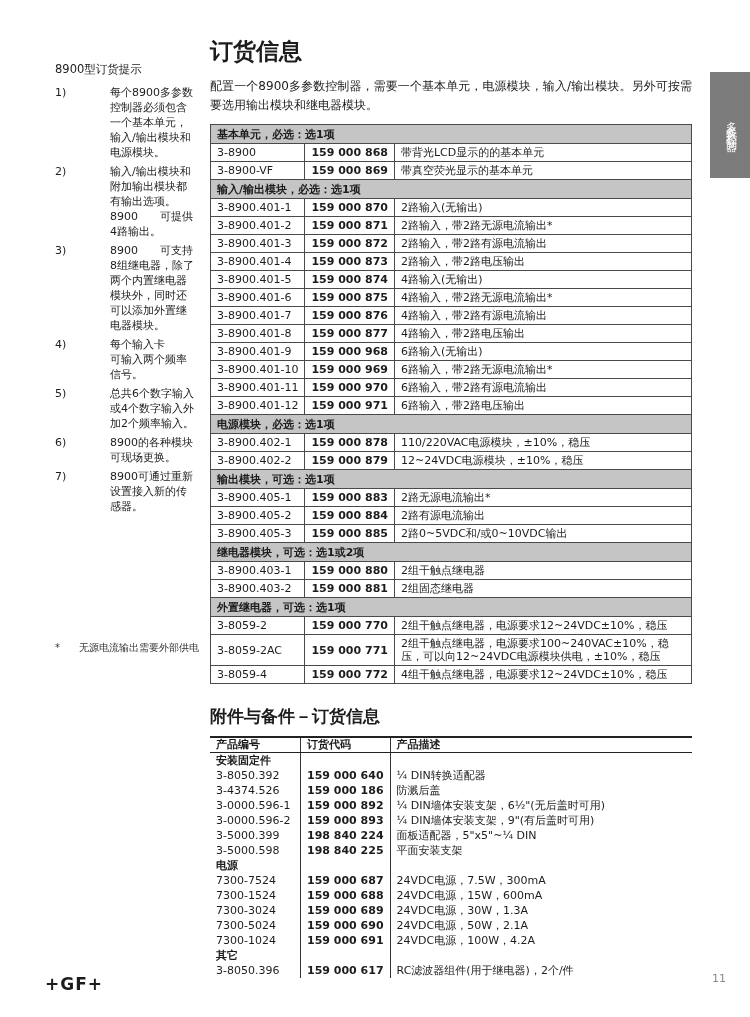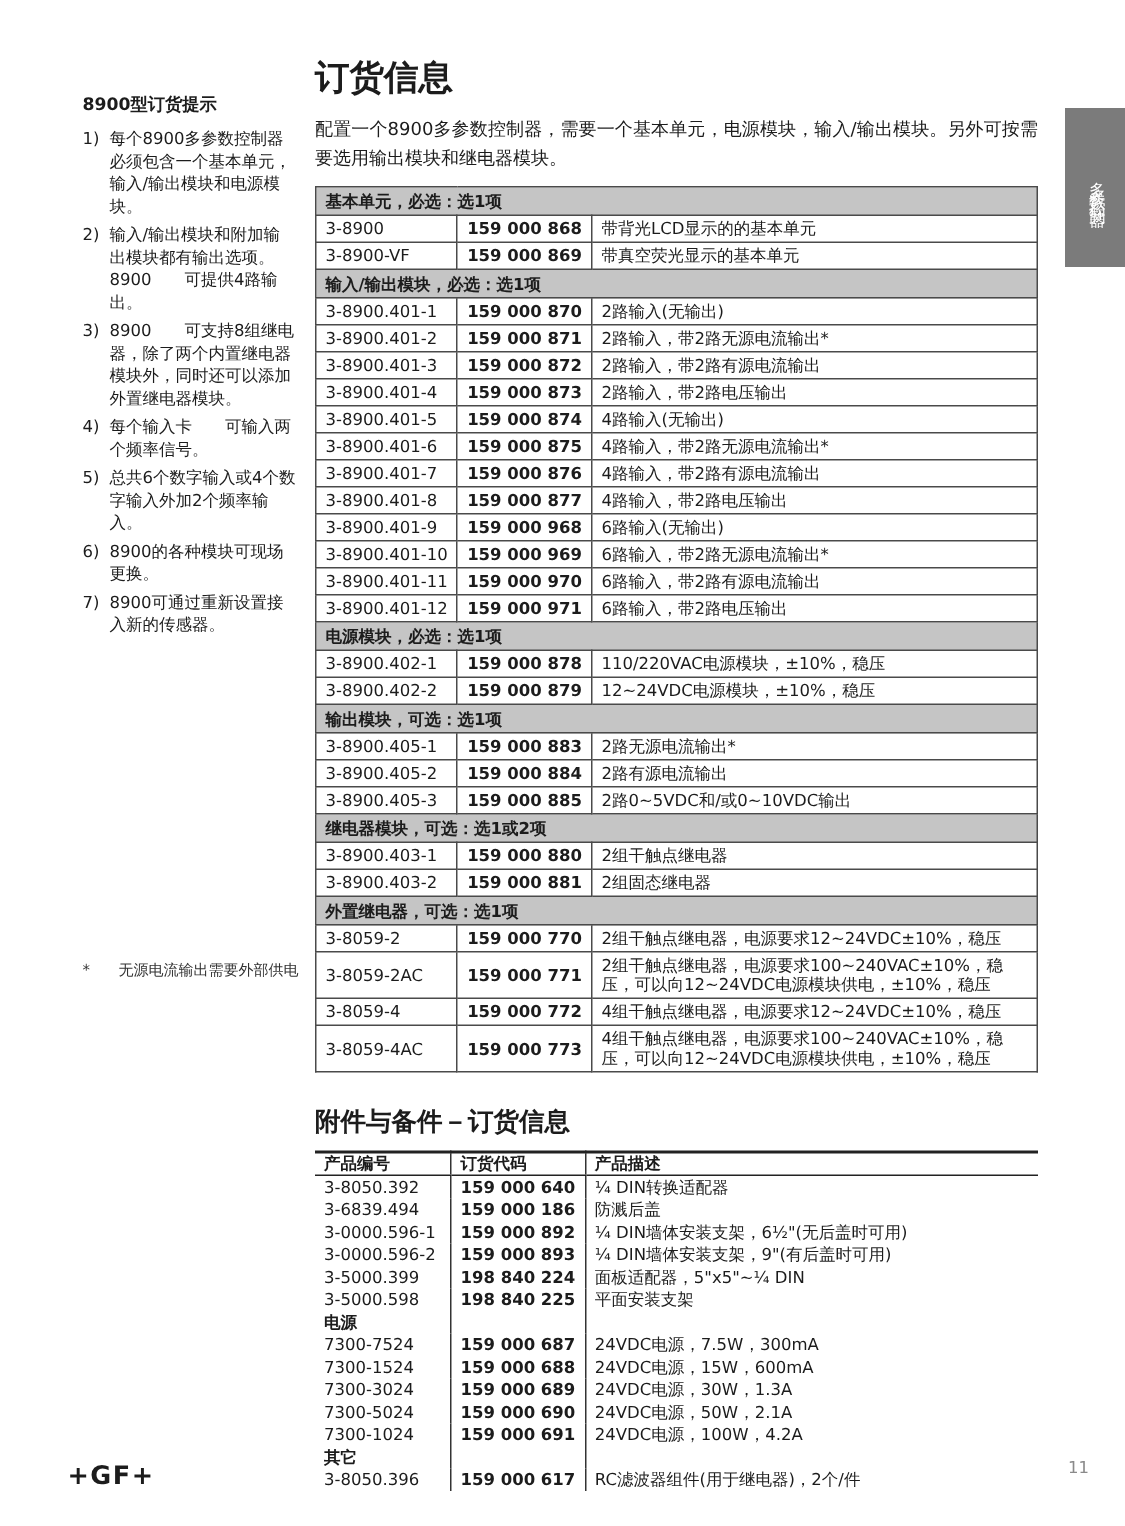--- a/index.html
+++ b/index.html
@@ -11,24 +11,24 @@
   
   .side-tab {
     position:absolute; right:0; top:72px; width:40px; height:106px;
     background:#7b7b7b; color:#ffffff;
     display:flex; align-items:center; justify-content:center;
   }
   .side-tab span { writing-mode:vertical-rl; font-size:11px; letter-spacing:4px; }
 
   
   .left-col { position:absolute; left:55px; top:62px; width:142px; }
-  .left-col h3 { font-size:11.5px; font-weight:bold; margin:0 0 8px 0; }
+  .left-col h3 { font-size:11.5px; font-weight:normal; margin:0 0 8px 0; }
   .note { display:flex; margin-bottom:4px; font-size:11px; line-height:15px; }
   .note .num { width:18px; flex:none; }
-  .note .txt { flex:1; }
+  .note .txt { flex:1;margin-left:37px; }
 
   .footnote { position:absolute; left:55px; top:641px; width:170px;
     font-size:10px; line-height:13px; display:flex; color:#333; }
   .footnote .fn-mark { width:24px; flex:none; }
 
   
   .main-col { position:absolute; left:210px; top:36px; width:482px; }
   h1.title { font-size:23px; font-weight:bold; margin:0 0 10px 0; }
   p.intro { font-size:12px; line-height:19px; margin:4px 0 9px 0; text-align:justify; }
 
@@ -234,46 +234,46 @@
         <tr>
           <td class="c0">3-8059-2AC</td>
           <td class="c1">159 000 771</td>
           <td class="c2">2组干触点继电器，电源要求100~240VAC±10%，稳压，可以向12~24VDC电源模块供电，±10%，稳压</td>
         </tr>
         <tr>
           <td class="c0">3-8059-4</td>
           <td class="c1">159 000 772</td>
           <td class="c2">4组干触点继电器，电源要求12~24VDC±10%，稳压</td>
         </tr>
-        <tr>
-          <td class="c0">3-8059-4AC</td>
-          <td class="c1">159 000 773</td>
-          <td class="c2">4组干触点继电器，电源要求100~240VAC±10%，稳压，可以向12~24VDC电源模块供电，±10%，稳压</td>
-        </tr>
       </tbody>
   </table>
 
   <h2 class="acc-title">附件与备件－订货信息</h2>
 
   <table class="acc-table">
     <thead>
       <tr>
         <th>产品编号</th>
         <th>订货代码</th>
         <th>产品描述</th>
       </tr>
     </thead>
     <tbody id="acc-body">
+        <tr class="group">
+          <td>安装固定件</td>
+          <td></td>
+          <td></td>
+        </tr>
         <tr>
           <td>3-8050.392</td>
           <td class="code">159 000 640</td>
           <td>¼ DIN转换适配器</td>
         </tr>
         <tr>
-          <td>3-6839.494</td>
+          <td>3-4374.526</td>
           <td class="code">159 000 186</td>
           <td>防溅后盖</td>
         </tr>
         <tr>
           <td>3-0000.596-1</td>
           <td class="code">159 000 892</td>
           <td>¼ DIN墙体安装支架，6½"(无后盖时可用)</td>
         </tr>
         <tr>
           <td>3-0000.596-2</td>

